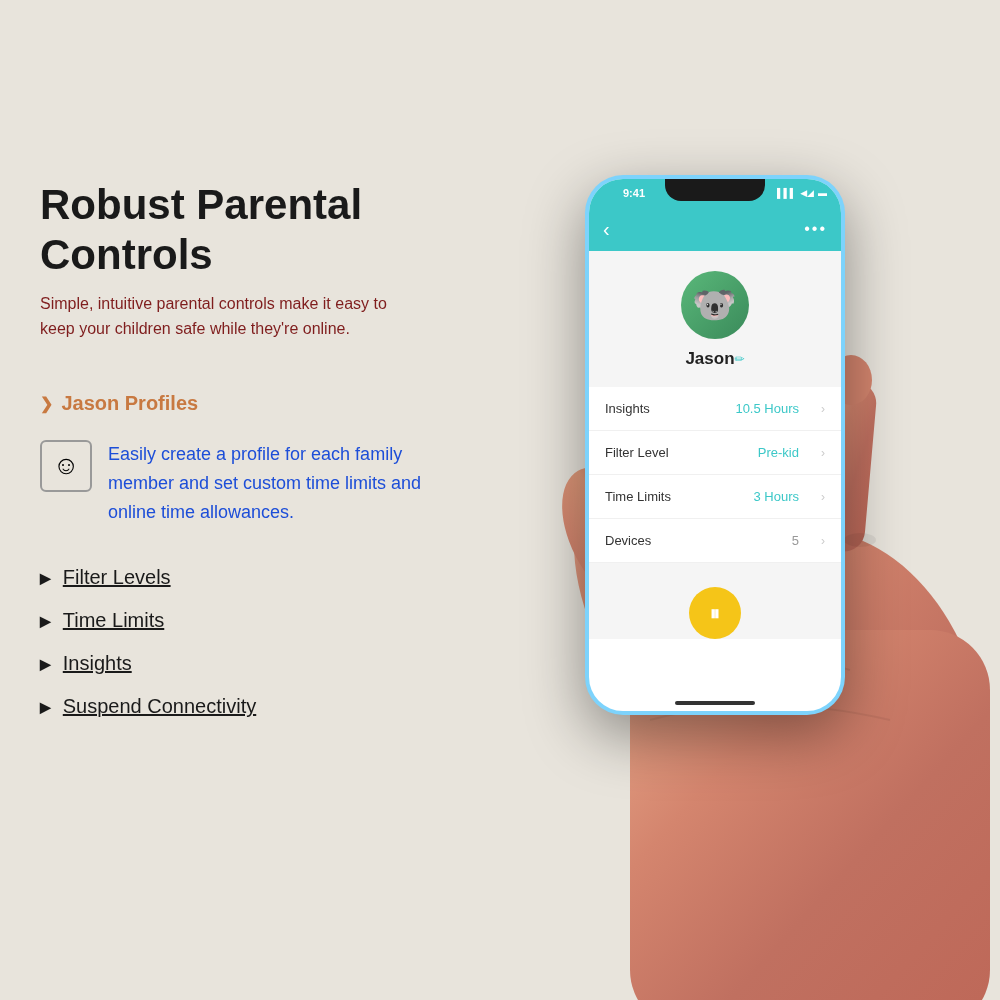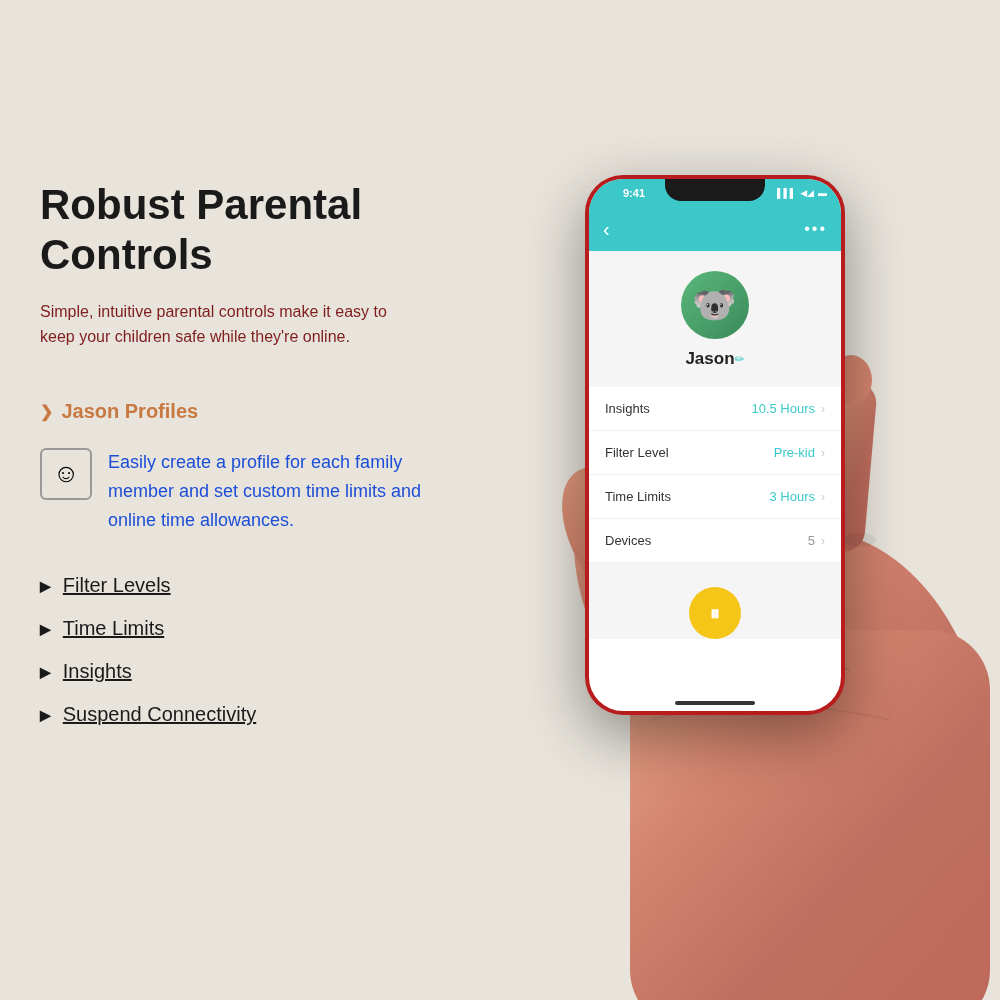--- a/index.html
+++ b/index.html
@@ -20,21 +20,21 @@
       width: 500px;
       height: 1000px;
       padding: 180px 40px 40px 40px;
     }
 
     .main-title {
       font-size: 42px;
       font-weight: 700;
       color: #1a1a1a;
       line-height: 1.2;
-      margin-bottom: 18px;
+      margin-bottom: 10px;
     }
 
     .subtitle {
       font-size: 16px;
       color: #7f1d1d;
       line-height: 1.6;
       margin-bottom: 50px;
       max-width: 360px;
     }
 
@@ -118,21 +118,21 @@
       justify-content: center;
     }
 
     
     .phone-frame {
       position: absolute;
       top: 90px;
       right: 80px;
       width: 260px;
       height: 540px;
-      background: #b91c1c;
+      background: #7dd3fc;
       border-radius: 38px;
       box-shadow: 0 20px 60px rgba(0,0,0,0.4);
       z-index: 10;
     }
 
     .phone-inner {
       position: absolute;
       top: 4px;
       left: 4px;
       right: 4px;
@@ -271,21 +271,21 @@
 
     .menu-row-left {
       font-size: 13px;
       color: #333;
       font-weight: 400;
     }
 
     .menu-row-right {
       display: flex;
       align-items: center;
-      gap: 6px;
+      gap: 22px;
     }
 
     .menu-row-value {
       font-size: 13px;
       color: #3cc8c8;
       font-weight: 500;
     }
 
     .menu-row-value.gray {
       color: #999;

